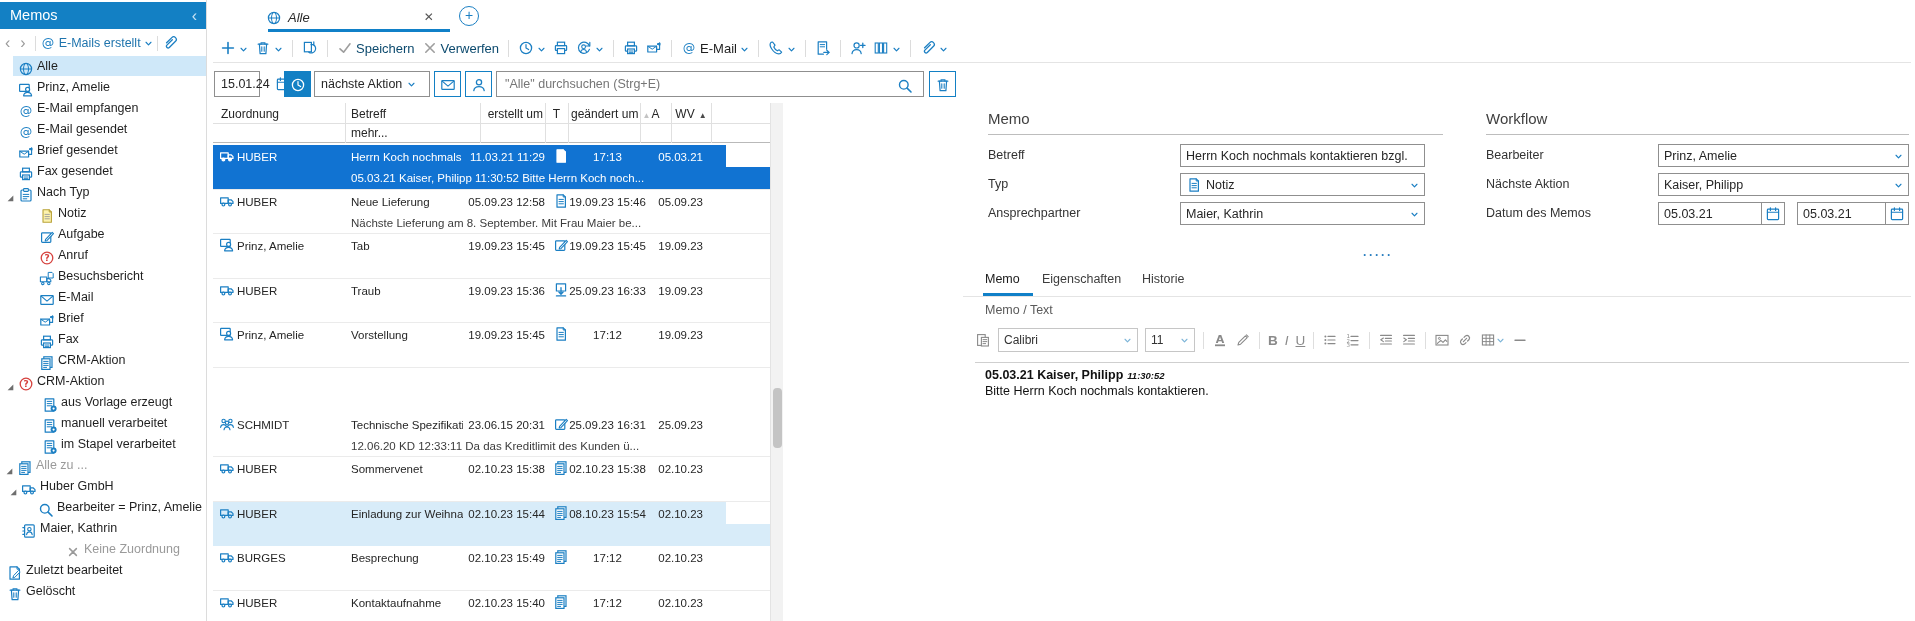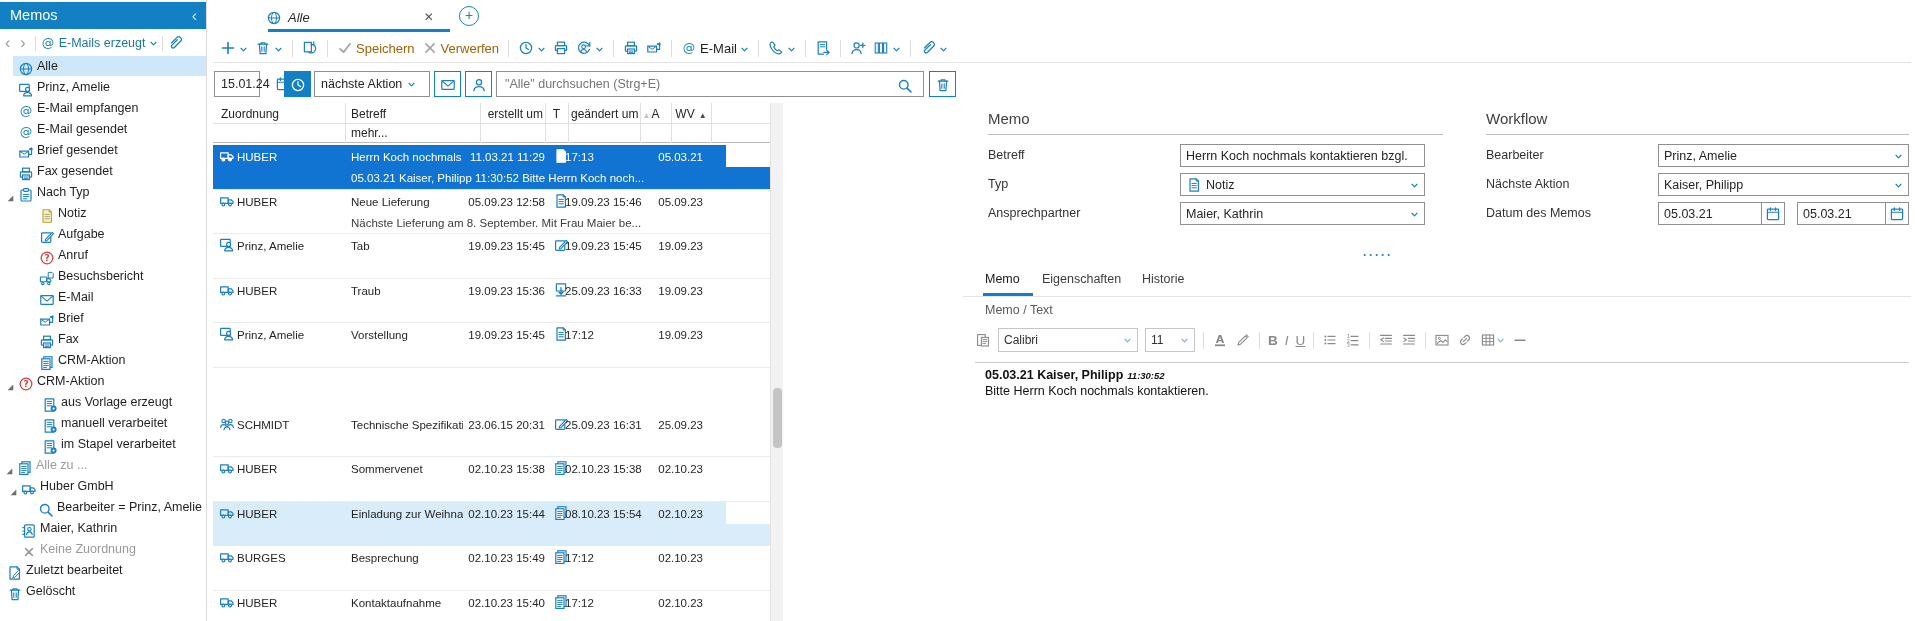--- a/index.html
+++ b/index.html
@@ -25,21 +25,21 @@
 
 
 #listpanel{position:absolute;left:213px;top:0;width:745px;height:621px}
 #tab{position:absolute;left:53px;top:5px;height:24px;display:flex;align-items:center;gap:6px;cursor:pointer}
 #tab-label{font-size:13px;font-style:italic;color:#2b2b2b}
 #tab-close{margin-left:108px;color:#555;font-size:12px;cursor:pointer}
 #tab-underline{position:absolute;left:55px;top:29px;width:182px;height:3px;background:#1080c8}
 #newtab{position:absolute;left:246px;top:6px;width:20px;height:20px;border:1.4px solid #1b7fc3;border-radius:50%;color:#1b7fc3;text-align:center;line-height:17px;font-size:14px;cursor:pointer}
 #toolbar{position:absolute;left:7px;top:36px;height:24px;display:flex;align-items:center;gap:7px}
 .tbtn{display:flex;align-items:center;gap:3px;cursor:pointer;font-size:13px;color:#1f1f1f}
-.tbtn.dis{color:#a16207;cursor:default}
+.tbtn.dis{color:#0c4a6e;cursor:default}
 .tsep{width:1px;height:17px;background:#dcdcdc;margin:0 2px}
 #tb-border{position:absolute;left:0;top:62px;width:1698px;height:1px;background:#e4e4e4}
 .fctl{position:absolute;top:71px;height:26px;border:1px solid #8f8f8f;background:#fff;font-size:12.5px;display:flex;align-items:center;padding:0 6px;gap:5px}
 .fbtn{position:absolute;top:71px;height:26px;width:27px;border:1.4px solid #1380c4;background:#fff;display:flex;align-items:center;justify-content:center;cursor:pointer}
 .fbtn.active{background:#1380c4}
 #f-search{position:absolute;left:283px;top:71px;width:428px;height:26px;border:1px solid #8f8f8f;font-size:12.5px;padding:0 28px 0 8px;font-family:"Liberation Sans","DejaVu Sans",sans-serif;color:#262626}
 #f-search::placeholder{color:#767676}
 #f-search-icon{position:absolute;left:684px;top:76px;cursor:pointer}
 
 #thead{position:absolute;left:0;top:103px;width:557px;height:40px;border-bottom:1px solid #b9b9b9;font-size:12px;background:#fff}
@@ -54,21 +54,21 @@
 .mrow .bg1,.mrow .bg2{position:absolute;display:none}
 .mrow.sel .bg1{display:block;left:0;top:0;width:513px;height:22px;background:#1173d2}
 .mrow.sel .bg2{display:block;left:0;top:22px;width:557px;height:22px;background:#1173d2}
 .mrow.hov .bg1{display:block;left:0;top:0;width:513px;height:22px;background:#d8ecf9}
 .mrow.hov .bg2{display:block;left:0;top:22px;width:557px;height:22px;background:#d8ecf9}
 .mrow .cic{position:absolute;left:6px;top:3px}
 .mrow .cname{position:absolute;left:24px;top:3px;height:18px;line-height:18px}
 .mrow .cbet{position:absolute;left:138px;top:3px;width:112px;height:18px;line-height:18px;overflow:hidden;white-space:nowrap}
 .mrow .cers{position:absolute;left:250px;top:3px;width:82px;height:18px;line-height:18px;text-align:right}
 .mrow .ctic{position:absolute;left:340px;top:3px}
-.mrow .cgea{position:absolute;left:352px;top:3px;width:85px;height:18px;line-height:18px;text-align:left}
+.mrow .cgea{position:absolute;left:352px;top:3px;width:85px;height:18px;line-height:18px;text-align:center}
 .mrow .cwv{position:absolute;left:428px;top:3px;width:62px;height:18px;line-height:18px;text-align:right}
 .mrow .cprev{position:absolute;left:138px;top:24px;width:410px;height:18px;line-height:18px;overflow:hidden;white-space:nowrap;color:#3c3c3c}
 .mrow.sel .cname,.mrow.sel .cbet,.mrow.sel .cers,.mrow.sel .cgea,.mrow.sel .cwv,.mrow.sel .cprev{color:#fff}
 
 #vscroll{position:absolute;left:557px;top:103px;width:13px;height:518px;background:#f2f2f2;border-left:1px solid #e3e3e3}
 #vthumb{position:absolute;left:2px;top:285px;width:9px;height:60px;background:#c4c4c4;border-radius:4px}
 
 
 #detail{position:absolute;left:963px;top:0;width:948px;height:621px}
 #d-header{position:absolute;left:0;top:75px;width:948px;height:23px;background:#1380c4;color:#fff;font-size:12.5px;text-align:center;line-height:23px}
@@ -106,21 +106,21 @@
       <span>Memos</span>
       <span id="sb-collapse">‹</span>
     </div>
     <div id="sb-nav">
       <span class="arrow">‹</span>
       <span class="arrow">›</span>
       <span class="navsep"></span>
       <span><svg width="16" height="16" viewBox="0 0 16 16">
             <text x="8" y="12" text-anchor="middle" font-size="12.5" font-weight="normal" font-family="'DejaVu Sans',sans-serif" fill="#1b7fc3" stroke="none">@</text>
           </svg></span>
-      <span id="fetch-label">E-Mails erzeugt</span>
+      <span id="fetch-label">E-Mails erstellt</span>
       <span><svg width="9" height="9" viewBox="0 0 16 16">
             <path d="M3.6,5.8 L8,10.4 L12.4,5.8" stroke="#1b7fc3" stroke-width="2" fill="none" stroke-linecap="round" stroke-linejoin="round"></path>
           </svg></span>
       <span class="navsep"></span>
       <span><svg width="16" height="16" viewBox="0 0 16 16">
             <path d="M4.6,7.8 L9.8,2.6 a2.6,2.6 0 0 1 3.7,3.7 L7.3,12.5 a1.7,1.7 0 0 1 -2.4,-2.4 L10.3,4.7" stroke="#1b7fc3" stroke-width="1.3" fill="none" stroke-linecap="round" stroke-linejoin="round"></path>
           </svg></span>
     </div>
     <div id="sb-tree">
         <div class="sbi sel" style="top: 56px;">
@@ -314,21 +314,21 @@
         </div>
         <div class="sbi" style="top: 518px;">
           <span class="ic" style="left:21px"><svg width="16" height="16" viewBox="0 0 16 16">
               <rect x="3.6" y="1.8" width="9.6" height="12.4" rx="1" stroke="#1b7fc3" fill="none" stroke-width="1.2"></rect>
               <path d="M3.6,4.6 h-1.8 M3.6,8 h-1.8 M3.6,11.4 h-1.8" stroke="#1b7fc3" stroke-width="1.1" fill="none" stroke-linecap="round" stroke-linejoin="round"></path>
               <circle cx="8.4" cy="6.2" r="1.7" stroke="#1b7fc3" fill="none" stroke-width="1.1"></circle>
               <path d="M5.6,11.6 C5.9,9.6 7,8.9 8.4,8.9 C9.8,8.9 10.9,9.6 11.2,11.6" stroke="#1b7fc3" stroke-width="1.1" fill="none" stroke-linecap="round" stroke-linejoin="round"></path>
             </svg></span>
           <span class="lb" style="left:40px">Maier, Kathrin</span>
         </div>
-        <div class="sbi gray" style="top: 539px;">
+        <div class="sbi gray" style="top: 539px; margin-left: 44px;">
           <span class="ic" style="left:21px"><svg width="16" height="16" viewBox="0 0 16 16">
               <path d="M4.6,4.6 L11.4,11.4 M11.4,4.6 L4.6,11.4" stroke="#9a9a9a" stroke-width="1.5" fill="none" stroke-linecap="round" stroke-linejoin="round"></path>
             </svg></span>
           <span class="lb" style="left:40px">Keine Zuordnung</span>
         </div>
         <div class="sbi" style="top: 560px;">
           <span class="ic" style="left:7px"><svg width="16" height="16" viewBox="0 0 16 16">
               <path d="M3,1.8 h7 l2.4,2.4 v10 H3 Z" stroke="#1b7fc3" stroke-width="1.2" fill="#fff" stroke-linecap="round" stroke-linejoin="round"></path>
               <path d="M10,1.8 v2.4 h2.4" stroke="#1b7fc3" stroke-width="1" fill="none" stroke-linecap="round" stroke-linejoin="round"></path>
               <path d="M6,12.6 l0.6,-2 5,-5.2 1.6,1.5 -5.2,5.2 Z" stroke="#1b7fc3" stroke-width="1" fill="#fff" stroke-linecap="round" stroke-linejoin="round"></path>
@@ -688,20 +688,21 @@
             </svg></span>
           <span class="cname">SCHMIDT</span>
           <span class="cbet">Technische Spezifikation</span>
           <span class="cers">23.06.15 20:31</span>
           <span class="ctic"><svg width="16" height="16" viewBox="0 0 16 16">
               <rect x="2.6" y="3.8" width="9.2" height="9.6" rx="0.8" stroke="#1b7fc3" fill="none" stroke-width="1.2"></rect>
               <path d="M6.6,10.4 L13.2,3.4 L14.5,4.7 L7.9,11.7 L6.2,12 Z" stroke="#1b7fc3" stroke-width="1.1" fill="#fff" stroke-linecap="round" stroke-linejoin="round"></path>
             </svg></span>
           <span class="cgea">25.09.23 16:31</span>
           <span class="cwv">25.09.23</span>
+          <span class="cprev">12.06.20 KD 12:33:11  Da das Kreditlimit des Kunden ü...</span>
         </div>
         <div class="mrow" style="top: 312.2px;">
           <span class="cic"><svg width="16" height="16" viewBox="0 0 16 16">
               <path d="M1.6,4.8 h7.6 v5.6 H1.6 Z" stroke="#1b7fc3" stroke-width="1.2" fill="none" stroke-linecap="round" stroke-linejoin="round"></path>
               <path d="M9.2,6.8 h2.9 l1.9,1.8 v1.8 H9.2 Z" stroke="#1b7fc3" stroke-width="1.2" fill="none" stroke-linecap="round" stroke-linejoin="round"></path>
               <circle cx="4.4" cy="11.6" r="1.4" stroke="#1b7fc3" fill="#fff" stroke-width="1.2"></circle>
               <circle cx="11" cy="11.6" r="1.4" stroke="#1b7fc3" fill="#fff" stroke-width="1.2"></circle>
             </svg></span>
           <span class="cname">HUBER</span>
           <span class="cbet">Sommervenet</span>

